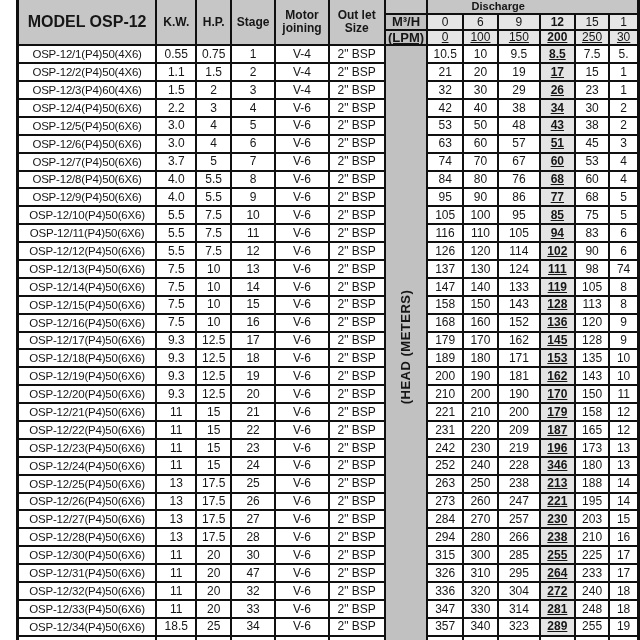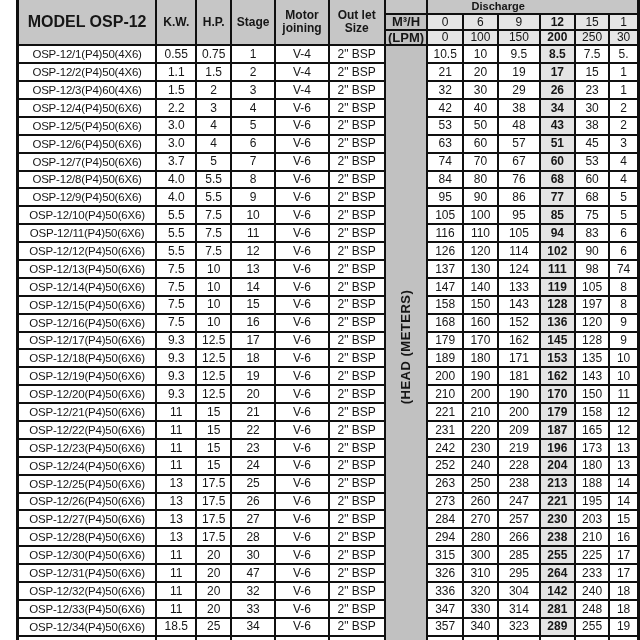--- a/index.html
+++ b/index.html
@@ -33,35 +33,35 @@
     overflow: hidden;
     white-space: nowrap;
   }
   thead th {
     background: var(--header-bg, #c6c6c6);
     font-weight: bold;
     white-space: normal;
   }
   thead tr.r1 th { height: 13px; }
   thead tr.r2 th { height: 11px; }
-  thead tr.r3 th { height: 12px; }
+  thead tr.r3 th { height: 12px; text-decoration: underline; }
   th.model-h { font-size: 16px; }
   th.two-line { font-size: 12px; line-height: 1.1; }
   th.discharge-th { font-size: 11px; padding-right: 70px; }
   th.unit { background: var(--axis-bg, #c1c1c1); font-size: 13px; }
   th.unit-blank { background: var(--header-bg, #c6c6c6); }
   th.num {
     background: var(--number-header-bg, #e6e6e6);
     font-weight: normal;
     font-size: 12px;
   }
   th.num.hl { font-weight: bold; background: var(--highlight-bg, #e4e4e4); }
   tbody td { height: 15.9px; background: #fff; }
   tbody td.model { font-size: 11.5px; letter-spacing: -0.2px; margin-top: 28px; }
-  tbody td.hl { background: var(--highlight-bg, #e4e4e4); font-weight: bold; }
+  tbody td.hl { background: var(--highlight-bg, #e4e4e4); font-weight: bold; text-decoration: underline; }
   td.head-axis {
     background: var(--axis-bg, #c1c1c1);
     position: relative;
     padding: 0;
   }
   td.head-axis span {
     position: absolute;
     left: 50%;
     top: 50%;
     transform: translate(-50%, -50%) rotate(-90deg);
@@ -326,21 +326,21 @@
     <td class="model">OSP-12/15(P4)50(6X6)</td>
     <td>7.5</td>
     <td>10</td>
     <td>15</td>
     <td>V-6</td>
     <td>2" BSP</td>
     <td class="val">158</td>
     <td class="val">150</td>
     <td class="val">143</td>
     <td class="val hl">128</td>
-    <td class="val">197</td>
+    <td class="val">113</td>
     <td class="val">8</td>
   </tr>
         <tr>
     <td class="model">OSP-12/16(P4)50(6X6)</td>
     <td>7.5</td>
     <td>10</td>
     <td>16</td>
     <td>V-6</td>
     <td>2" BSP</td>
     <td class="val">168</td>
@@ -451,21 +451,21 @@
         <tr>
     <td class="model">OSP-12/24(P4)50(6X6)</td>
     <td>11</td>
     <td>15</td>
     <td>24</td>
     <td>V-6</td>
     <td>2" BSP</td>
     <td class="val">252</td>
     <td class="val">240</td>
     <td class="val">228</td>
-    <td class="val hl">204</td>
+    <td class="val hl">346</td>
     <td class="val">180</td>
     <td class="val">13</td>
   </tr>
         <tr>
     <td class="model">OSP-12/25(P4)50(6X6)</td>
     <td>13</td>
     <td>17.5</td>
     <td>25</td>
     <td>V-6</td>
     <td>2" BSP</td>
@@ -549,21 +549,21 @@
         <tr>
     <td class="model">OSP-12/32(P4)50(6X6)</td>
     <td>11</td>
     <td>20</td>
     <td>32</td>
     <td>V-6</td>
     <td>2" BSP</td>
     <td class="val">336</td>
     <td class="val">320</td>
     <td class="val">304</td>
-    <td class="val hl">142</td>
+    <td class="val hl">272</td>
     <td class="val">240</td>
     <td class="val">18</td>
   </tr>
         <tr>
     <td class="model">OSP-12/33(P4)50(6X6)</td>
     <td>11</td>
     <td>20</td>
     <td>33</td>
     <td>V-6</td>
     <td>2" BSP</td>

